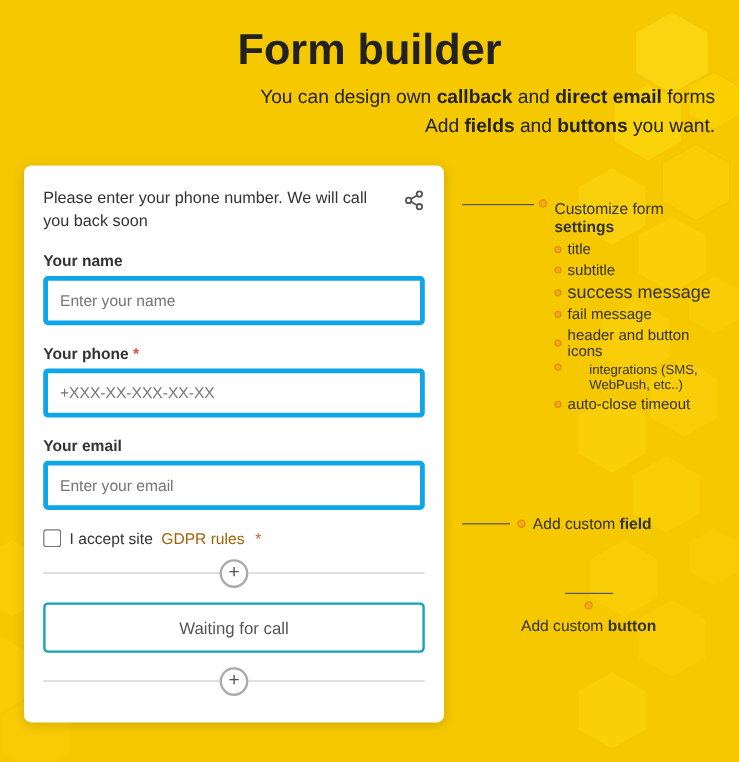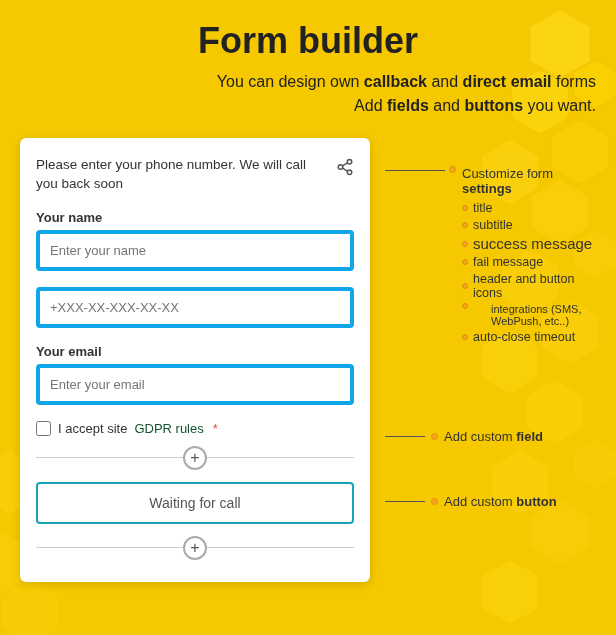--- a/index.html
+++ b/index.html
@@ -125,21 +125,21 @@
       color: #333;
     }
 
     .checkbox-row input[type="checkbox"] {
       width: 15px;
       height: 15px;
       cursor: pointer;
     }
 
     .gdpr-link {
-      color: #14532d;
+      color: #a16207;
       text-decoration: none;
       font-size: 13px;
     }
 
     .required-star {
       color: #e74c3c;
       margin-left: 2px;
     }
 
     .add-field-row {
@@ -249,20 +249,23 @@
       </div>
 
       
       <div class="field-group">
         <div class="field-label">Your name</div>
         <input class="form-input" type="text" placeholder="Enter your name" style="">
       </div>
 
       
       <div class="field-group">
+        <div class="field-label">
+          Your phone <span class="required">*</span>
+        </div>
         <input class="form-input" type="tel" placeholder="+XXX-XX-XXX-XX-XX" style="">
       </div>
 
       
       <div class="field-group">
         <div class="field-label">Your email</div>
         <input class="form-input" type="email" placeholder="Enter your email" style="">
       </div>
 
       
@@ -340,21 +343,21 @@
       </div>
 
       <div style="display:flex;align-items:center;gap:6px;margin-top:82px;">
         <div style="width:40px;height:1px;background:#555;"></div>
         <div style="width:7px;height:7px;border-radius:50%;background:#f5a623;border:1.5px solid #e09000;flex-shrink:0;"></div>
         <span style="font-size:13px;color:#333;">
           <span>Add custom </span><b>field</b>
         </span>
       </div>
 
-      <div style="display:flex;align-items:center;gap:6px;margin-top:50px;">
+      <div style="display:flex;align-items:center;gap:6px;margin-top:50px;flex-direction:column;">
         <div style="width:40px;height:1px;background:#555;"></div>
         <div style="width:7px;height:7px;border-radius:50%;background:#f5a623;border:1.5px solid #e09000;flex-shrink:0;"></div>
         <span style="font-size:13px;color:#333;">
           <span>Add custom </span><b>button</b>
         </span>
       </div>
     </div>
   </div>
 </div>
 

